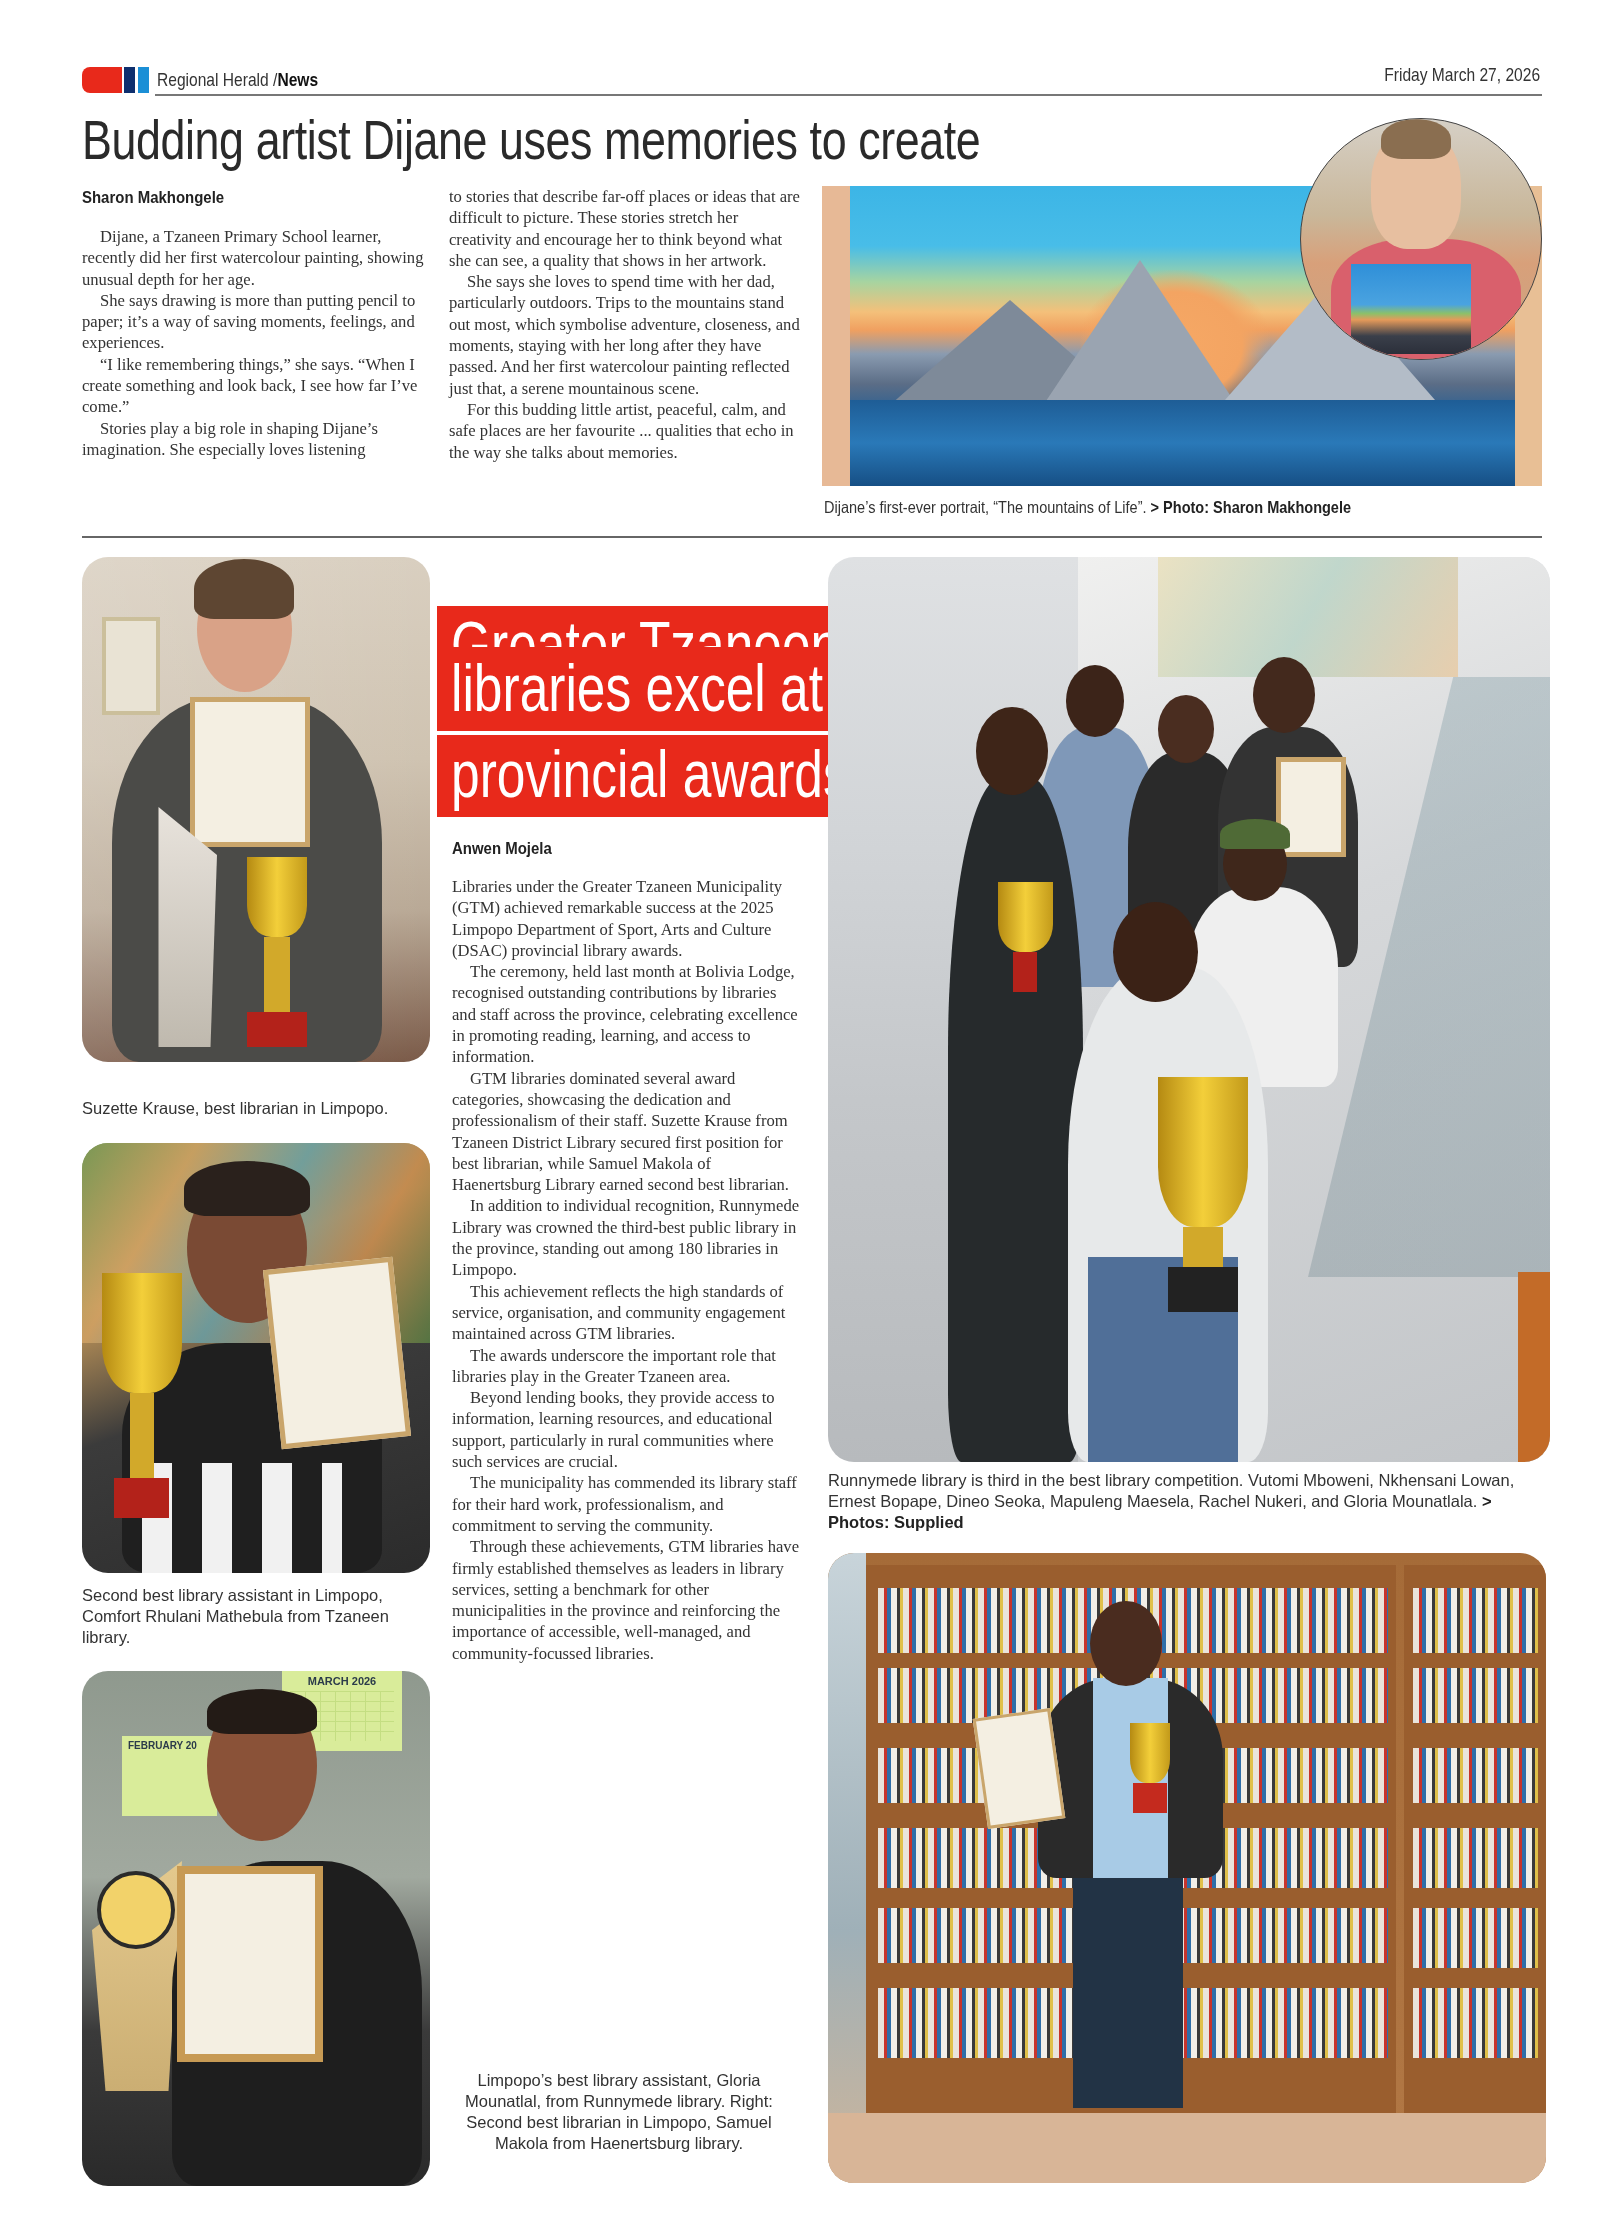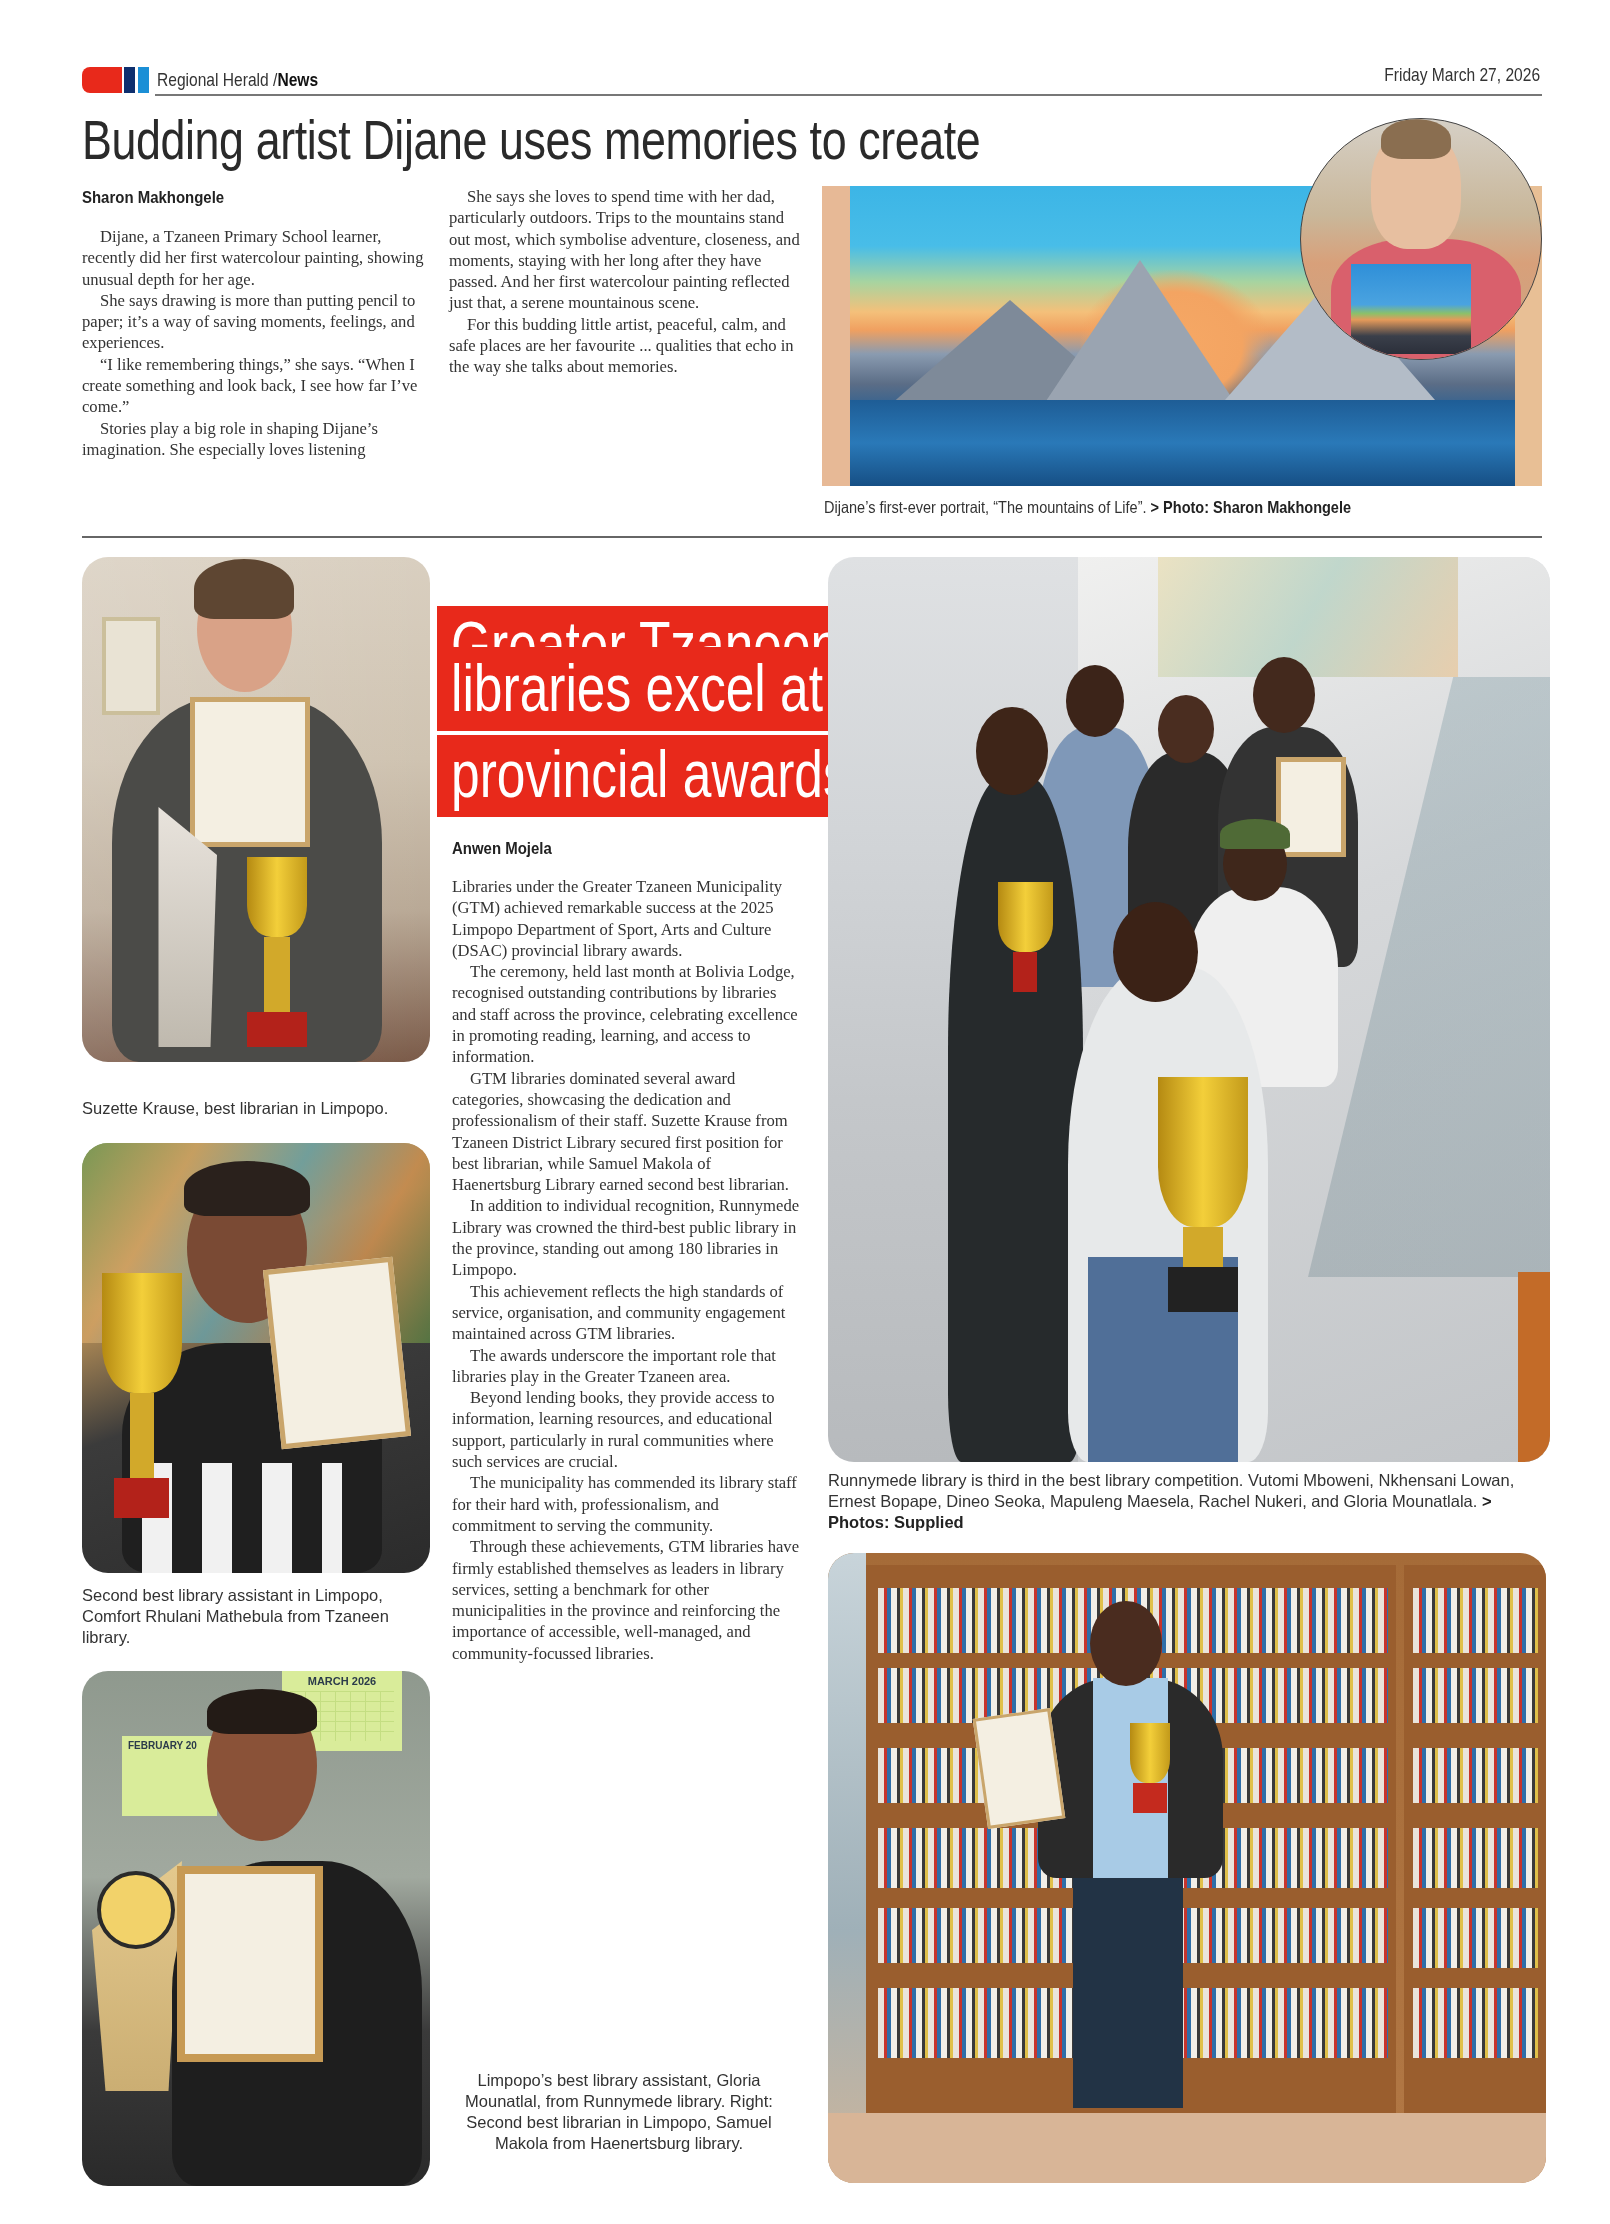--- a/index.html
+++ b/index.html
@@ -82,20 +82,21 @@
 <div class="abs byline sans" style="left:82px; top:188px;">Sharon Makhongele</div>
 
 <div class="abs body-col serif" style="left:82px; top:226px; width:350px;">
   <p class="ind">Dijane, a Tzaneen Primary School learner, recently did her first watercolour painting, showing unusual depth for her age.</p>
   <p class="ind">She says drawing is more than putting pencil to paper; it’s a way of saving moments, feelings, and experiences.</p>
   <p class="ind">“I like remembering things,” she says. “When I create something and look back, I see how far I’ve come.”</p>
   <p class="ind">Stories play a big role in shaping Dijane’s imagination. She especially loves listening</p>
 </div>
 
 <div class="abs body-col serif" style="left:449px; top:186px; width:356px;">
+  <p>to stories that describe far-off places or ideas that are difficult to picture. These stories stretch her creativity and encourage her to think beyond what she can see, a quality that shows in her artwork.</p>
   <p class="ind">She says she loves to spend time with her dad, particularly outdoors. Trips to the mountains stand out most, which symbolise adventure, closeness, and moments, staying with her long after they have passed. And her first watercolour painting reflected just that, a serene mountainous scene.</p>
   <p class="ind">For this budding little artist, peaceful, calm, and safe places are her favourite ... qualities that echo in the way she talks about memories.</p>
 </div>
 
 <div class="abs painting photo"></div>
 <div class="abs painting-edge-l"></div>
 <div class="abs painting-edge-r"></div>
 <div class="abs sun"></div>
 <div class="abs mtn mtn1"></div>
 <div class="abs mtn mtn2"></div>
@@ -172,21 +173,21 @@
 <div class="abs byline sans" style="left:452px; top:839px;">Anwen Mojela</div>
 
 <div class="abs body-col serif" style="left:452px; top:876px; width:352px;">
   <p>Libraries under the Greater Tzaneen Municipality (GTM) achieved remarkable success at the 2025 Limpopo Department of Sport, Arts and Culture (DSAC) provincial library awards.</p>
   <p class="ind">The ceremony, held last month at Bolivia Lodge, recognised outstanding contributions by libraries and staff across the province, celebrating excellence in promoting reading, learning, and access to information.</p>
   <p class="ind">GTM libraries dominated several award categories, showcasing the dedication and professionalism of their staff. Suzette Krause from Tzaneen District Library secured first position for best librarian, while Samuel Makola of Haenertsburg Library earned second best librarian.</p>
   <p class="ind">In addition to individual recognition, Runnymede Library was crowned the third-best public library in the province, standing out among 180 libraries in Limpopo.</p>
   <p class="ind">This achievement reflects the high standards of service, organisation, and community engagement maintained across GTM libraries.</p>
   <p class="ind">The awards underscore the important role that libraries play in the Greater Tzaneen area.</p>
   <p class="ind">Beyond lending books, they provide access to information, learning resources, and educational support, particularly in rural communities where such services are crucial.</p>
-  <p class="ind">The municipality has commended its library staff for their hard with, professionalism, and commitment to serving the community.</p>
+  <p class="ind">The municipality has commended its library staff for their hard work, professionalism, and commitment to serving the community.</p>
   <p class="ind">Through these achievements, GTM libraries have firmly established themselves as leaders in library services, setting a benchmark for other municipalities in the province and reinforcing the importance of accessible, well-managed, and community-focussed libraries.</p>
 </div>
 
 <div class="abs caption sans" style="left:449px; top:2070px; width:340px;text-align:center;">Limpopo’s best library assistant, Gloria Mounatlal, from Runnymede library. Right: Second best librarian in Limpopo, Samuel Makola from Haenertsburg library.</div>
 
 <div class="abs ph-group photo">
   <div class="abs" style="left:250px;top:0;width:472px;height:905px;background:linear-gradient(160deg,#f0f0ef,#d6d8da 40%,#c2c5c8);"></div>
   <div class="abs" style="left:330px;top:0;width:300px;height:120px;background:linear-gradient(120deg,#eadfb8,#b6d2c4,#e9c9a0);opacity:0.8;"></div>
   <div class="abs" style="left:480px;top:120px;width:242px;height:600px;background:linear-gradient(200deg,rgba(120,150,160,0.35),rgba(80,110,120,0.25));clip-path:polygon(60% 0,100% 0,100% 100%,0 100%);"></div>
   <div class="abs person" style="left:210px;top:170px;width:120px;height:260px;background:#7f98b8;"></div>

